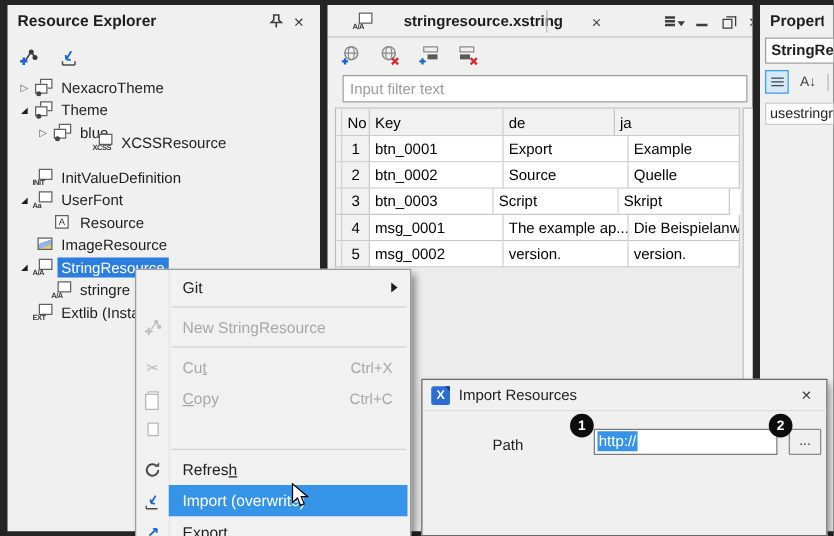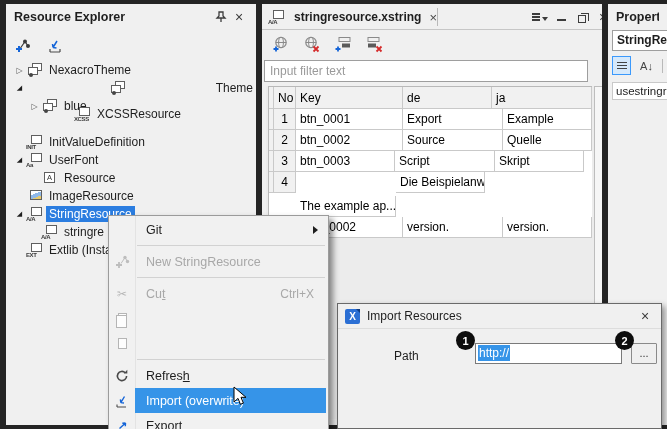--- a/index.html
+++ b/index.html
@@ -37,34 +37,34 @@
   .pg1{position:absolute;top:0;right:1px;width:10px;height:8px;border:1px solid #5f5f5f;background:#fff;}
   .pg2{position:absolute;top:4px;right:5px;width:10px;height:8px;border:1px solid #5f5f5f;background:#fff;}
   .pgdot{position:absolute;left:3px;bottom:0px;width:4px;height:4px;border-radius:50%;background:#454545;}
   .boxA{position:absolute;top:1px;left:3px;width:11px;height:11px;border:1px solid #5f5f5f;background:#fff;font-size:7.5px;text-align:center;line-height:10px;color:#333;}
   .imgpic{position:absolute;top:1px;right:1px;width:12px;height:10px;border:1px solid #5f5f5f;background:linear-gradient(160deg,#fff 35%,#8fb8e8 35%,#8fb8e8 70%,#e8c96a 70%);}
 
   
   #editor{left:262px;top:4px;width:340px;height:421px;}
   #editor .content-bg{position:absolute;left:4px;top:82px;width:330px;height:333px;background:var(--content);}
   .tabbar{position:absolute;left:0;top:0;right:0;height:26px;border-bottom:1px solid #c6c6c6;}
-  .tab{position:absolute;left:6px;top:2px;height:22px;display:flex;align-items:center;gap:6px;}
+  .tab{position:absolute;left:20px;top:2px;height:22px;display:flex;align-items:center;gap:21px;}
   .tab-label{font-size:12px;font-weight:bold;}
   .tab-close{font-size:13px;color:#4a4a4a;padding:0 2px;}
   .vsep{position:absolute;top:4px;height:18px;width:1px;background:#b9b9b9;}
   .win-controls{position:absolute;top:5px;left:272px;display:flex;gap:9px;align-items:center;height:16px;}
   .wc{width:12px;height:12px;display:flex;align-items:center;justify-content:center;}
   .ic-menulist{display:flex;align-items:center;gap:2px;}
   .ml-lines{width:8px;height:1.4px;background:#3c3c3c;box-shadow:0 3px 0 #3c3c3c,0 -3px 0 #3c3c3c;}
   .ml-tri{width:0;height:0;border-left:3px solid transparent;border-right:3px solid transparent;border-top:4px solid #3c3c3c;margin-top:3px;}
   .ic-min{width:9px;height:2px;background:#3c3c3c;margin-top:6px;}
   .ic-restore{position:relative;width:8px;height:8px;border:1px solid #3c3c3c;background:var(--panel);margin-top:3px;}
   .ic-restore::before{content:'';position:absolute;top:-3px;left:2px;width:7px;height:7px;border:1px solid #3c3c3c;border-left:none;border-bottom:none;}
   .ed-toolbar{position:absolute;left:8px;top:29px;height:24px;display:flex;gap:9px;}
-  .filter-input{position:absolute;left:2px;top:56px;width:324px;height:22px;border:1px solid #9e9e9e;background:#fff;font-size:12px;padding:0 5px;color:#222;font-family:"Liberation Sans",sans-serif;outline:none;}
+  .filter-input{position:absolute;left:12px;top:56px;width:324px;height:22px;border:1px solid #9e9e9e;background:#fff;font-size:12px;padding:0 5px;color:#222;font-family:"Liberation Sans",sans-serif;outline:none;}
   .filter-input::placeholder{color:#9a9a9a;}
   #grid{position:absolute;left:6px;top:82px;width:324px;background:#fff;border-left:1px solid #b9b9b9;border-top:1px solid #b9b9b9;}
   .grow{display:flex;}
   .gcell{border-right:1px solid var(--grid-line);border-bottom:1px solid var(--grid-line);font-size:12px;color:#000000;padding:0 4px;display:flex;align-items:center;overflow:hidden;white-space:nowrap;}
   .ghead .gcell{background:#f1f1f1;height:22px;}
   .gbody .gcell{height:21px;background:#fff;}
   .gbody .gcell.num,.gcell.ind{background:#f1f1f1;justify-content:center;padding:0;}
   .scroll-strip{position:absolute;left:332px;top:82px;width:9px;height:331px;background:#f6f6f6;border:1px solid #bdbdbd;}
 
   
@@ -144,21 +144,21 @@
     <div id="resource-tree">
         <div class="tree-row" style="top: 4px; padding-left: 7px;">
           <span class="tw col">▷</span>
           <span class="ticon">
             <span class="pg1"></span>
             <span class="pg2"></span>
             <span class="pgdot"></span>
           </span>
           <span class="tlabel">NexacroTheme</span>
         </div>
-        <div class="tree-row" style="top: 22px; padding-left: 7px; justify-content: space-between;">
+        <div class="tree-row" style="top: 22px; padding-left: 7px;">
           <span class="tw exp">◢</span>
           <span class="ticon">
             <span class="pg1"></span>
             <span class="pg2"></span>
             <span class="pgdot"></span>
           </span>
           <span class="tlabel">Theme</span>
         </div>
         <div class="tree-row" style="top: 40px; padding-left: 22px;">
           <span class="tw col">▷</span>
@@ -322,21 +322,22 @@
         <div class="grow gbody">
           <div class="gcell ind" style="width: 5px;"></div>
           <div class="gcell num" style="width: 22px;">3</div>
           <div class="gcell" style="width: 99px;">btn_0003</div>
           <div class="gcell" style="width: 100px;">Script</div>
           <div class="gcell" style="width: 89px;">Skript</div>
         </div>
         <div class="grow gbody">
           <div class="gcell ind" style="width: 5px;"></div>
           <div class="gcell num" style="width: 22px;">4</div>
-          <div class="gcell" style="width: 100px; margin-top: 24px;">The example ap...</div>
+          <div class="gcell" style="width: 107px;">msg_0001</div>
+          <div class="gcell" style="width: 100px;">The example ap...</div>
           <div class="gcell" style="width: 89px;">Die Beispielanw...</div>
         </div>
         <div class="grow gbody">
           <div class="gcell ind" style="width: 5px;"></div>
           <div class="gcell num" style="width: 22px;">5</div>
           <div class="gcell" style="width: 107px;">msg_0002</div>
           <div class="gcell" style="width: 100px;">version.</div>
           <div class="gcell" style="width: 89px;">version.</div>
         </div>
       </div>
@@ -386,20 +387,24 @@
           <span class="scissors">✂</span>
         </span>
         <span class="mi-body">
           <span class="mi-label">Cu<u>t</u></span>
           <span class="mi-shortcut">Ctrl+X</span>
         </span>
       </div>
       <div class="menu-item disabled">
         <span class="mi-icon">
           <span class="ic-page2"></span>
+        </span>
+        <span class="mi-body">
+          <span class="mi-label"><u>C</u>opy</span>
+          <span class="mi-shortcut">Ctrl+C</span>
         </span>
       </div>
       <div class="menu-item disabled">
         <span class="mi-icon">
           <span class="ic-page"></span>
         </span>
       </div>
       <div class="menu-sep"></div>
       <div class="menu-item">
         <span class="mi-icon">

